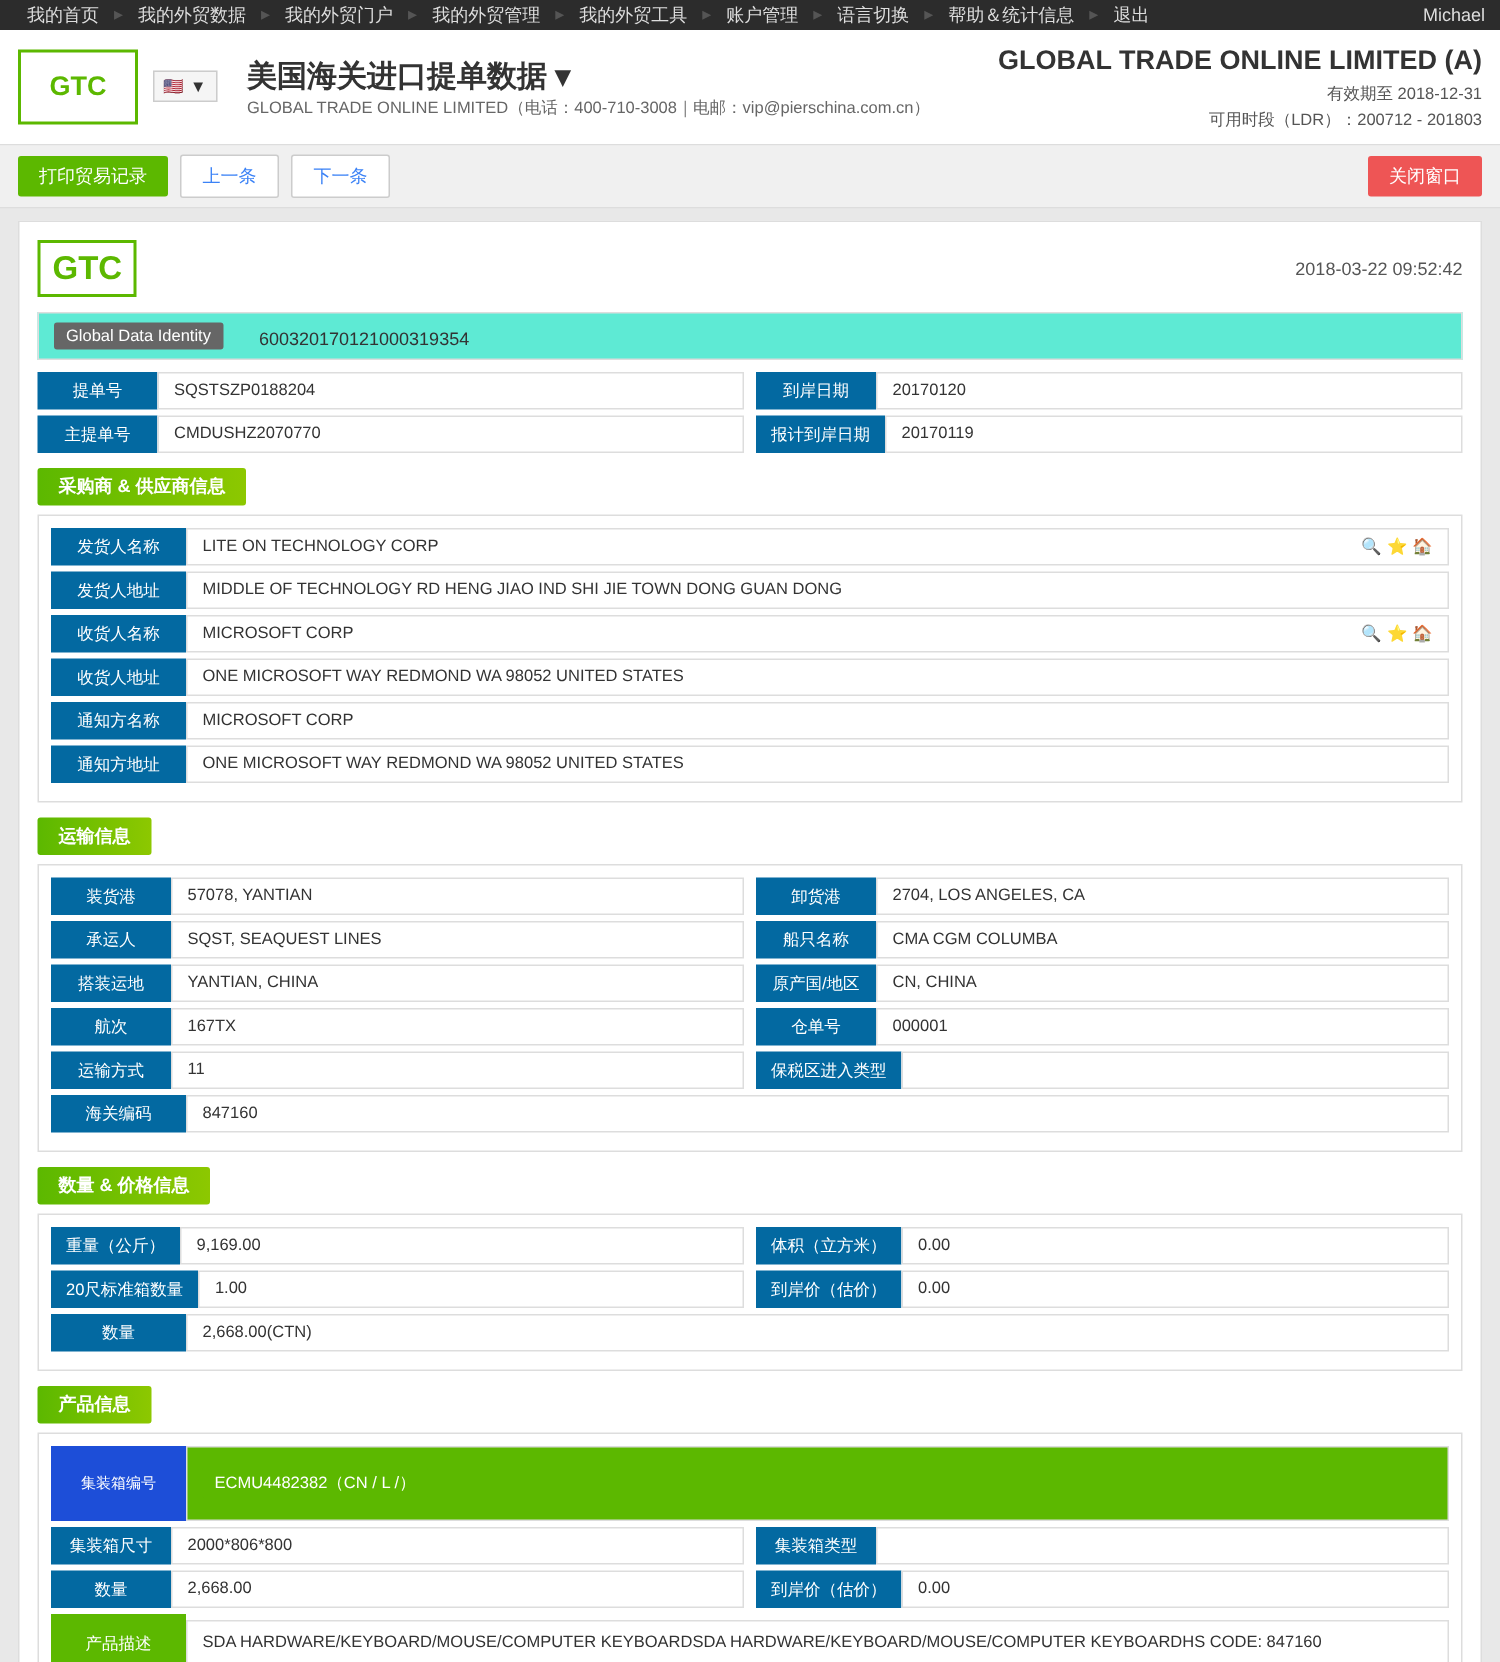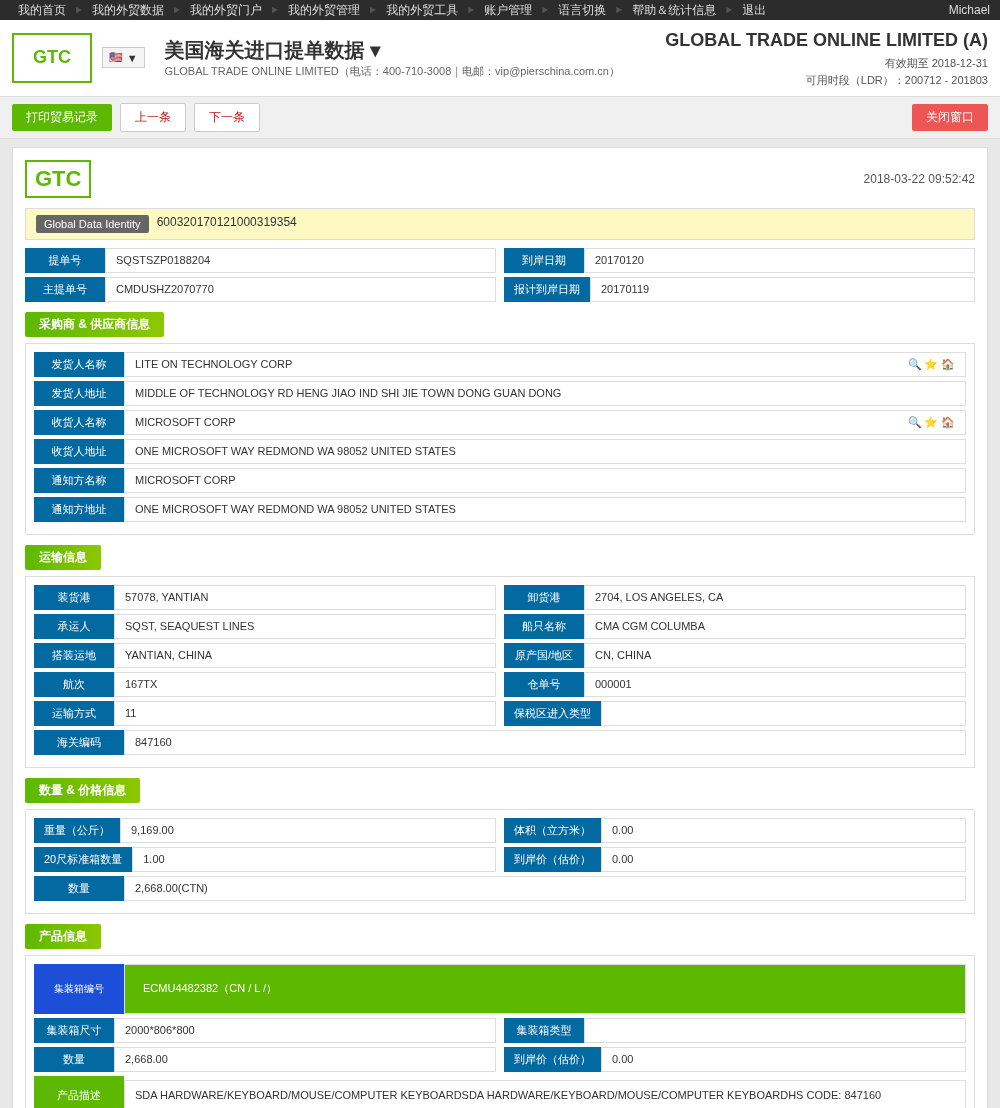--- a/index.html
+++ b/index.html
@@ -21,33 +21,33 @@
     .header-subtitle { font-size: 11px; color: #666; }
     .header-right { text-align: right; font-size: 11px; color: #555; line-height: 1.6; }
     .header-right .company { font-size: 18px; font-weight: bold; color: #333; }
 
     
     .flag-btn { display: flex; align-items: center; gap: 4px; background: #f5f5f5; border: 1px solid #ccc; padding: 3px 6px; cursor: pointer; font-size: 11px; }
 
     
     .toolbar { background: #f0f0f0; padding: 6px 12px; display: flex; align-items: center; gap: 8px; border-bottom: 1px solid #ddd; }
     .btn-print { background: #5cb800; color: #fff; border: none; padding: 5px 14px; cursor: pointer; font-size: 12px; border-radius: 2px; }
-    .btn-nav { background: #fff; color: #b91c1c; border: 1px solid #ccc; padding: 5px 14px; cursor: pointer; font-size: 12px; border-radius: 2px; text-align: right; }
+    .btn-nav { background: #fff; color: #3b82f6; border: 1px solid #ccc; padding: 5px 14px; cursor: pointer; font-size: 12px; border-radius: 2px; text-align: right; }
     .btn-close { background: #e55; color: #fff; border: none; padding: 5px 14px; cursor: pointer; font-size: 12px; border-radius: 2px; margin-left: auto; }
 
     
     .main-content { background: #fff; margin: 8px 12px; padding: 12px; border: 1px solid #ddd; }
 
     
     .content-header { display: flex; justify-content: space-between; align-items: center; margin-bottom: 10px; }
     .content-logo-img { font-size: 22px; font-weight: bold; color: #5cb800; border: 2px solid #5cb800; padding: 4px 8px; }
     .content-datetime { font-size: 12px; color: #555; }
 
     
-    .identity-row { display: flex; align-items: flex-start; gap: 8px; margin-bottom: 8px; background: #fef9c3; border: 1px solid #ddd; padding: 6px 10px; }
+    .identity-row { display: flex; align-items: flex-end; gap: 24px; margin-bottom: 8px; background: #5eead4; border: 1px solid #ddd; padding: 6px 10px; }
     .identity-label { background: #666; color: #fff; padding: 3px 8px; font-size: 11px; border-radius: 2px; white-space: nowrap; }
     .identity-value { font-size: 12px; color: #333; }
 
     
     .form-row { display: flex; align-items: stretch; margin-bottom: 4px; gap: 0; }
     .form-label { background: #0369a1; color: #fff; padding: 5px 10px; min-width: 90px; text-align: center; font-size: 11px; display: flex; align-items: center; justify-content: center; }
     .form-value { border: 1px solid #ddd; background: #fff; padding: 5px 10px; flex: 1; font-size: 11px; color: #333; display: flex; align-items: center; }
     .form-value.with-icons { display: flex; align-items: center; justify-content: space-between; }
     .form-icons { display: flex; gap: 3px; }
     .icon-search { color: #999; cursor: pointer; }

